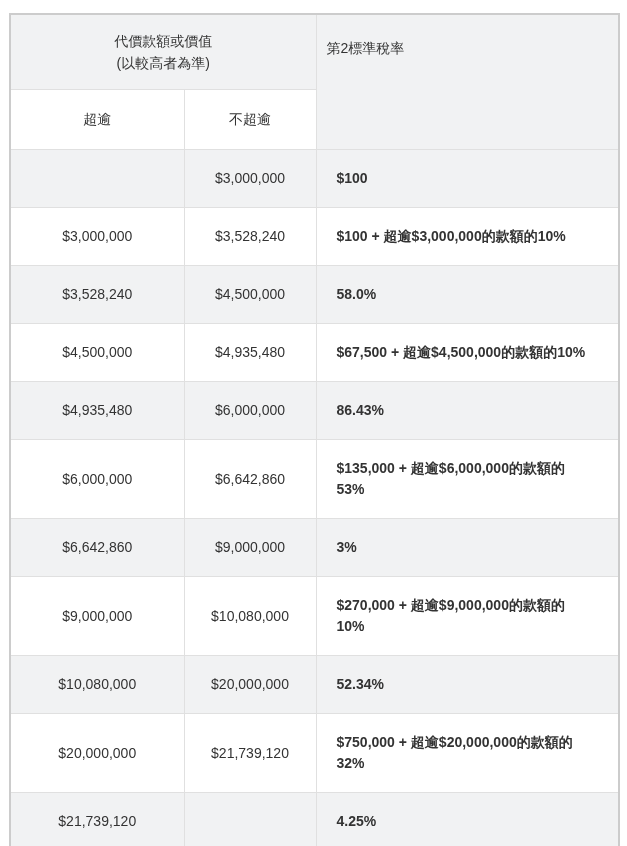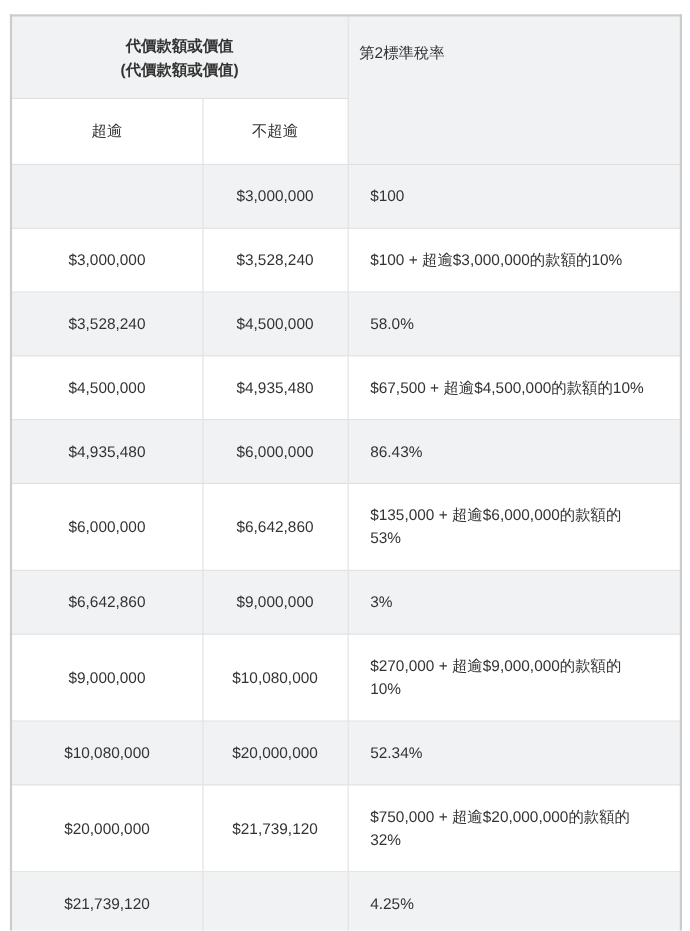--- a/index.html
+++ b/index.html
@@ -33,21 +33,20 @@
     box-sizing: border-box;
   }
 
   
   th.consideration-header {
     background: #f1f2f3;
     text-align: center;
     vertical-align: middle;
     padding: 15px 10px;
     line-height: 22px;
-    font-weight: bold;
   }
   th.rate-header {
     background: #f1f2f3;
     text-align: left;
     vertical-align: top;
     padding: 22px 10px;
     line-height: 22px;
   }
   
   th.sub-header {
@@ -68,37 +67,38 @@
     background: #f1f2f3;
   }
   td.num-cell {
     text-align: center;
     padding: 18px 10px;
   }
   td.rate-cell {
     text-align: left;
     padding: 18px 8px 18px 20px;
     white-space: pre; 
+    font-weight: bold;
   }
 </style>
 </head>
 <body>
 
 <div class="page">
   <table class="rate-table">
     <colgroup>
       <col class="c1">
         <col class="c2">
         <col class="c3">
     </colgroup>
     <thead>
       <tr>
         <th class="consideration-header" colspan="2">
           <div>代價款額或價值</div>
-          <div>(代價款額或價值)</div>
+          <div>(以較高者為準)</div>
         </th>
         <th class="rate-header" rowspan="2">第2標準稅率</th>
       </tr>
       <tr>
         <th class="sub-header">超逾</th>
         <th class="sub-header">不超逾</th>
       </tr>
     </thead>
     <tbody>
       <tr>

